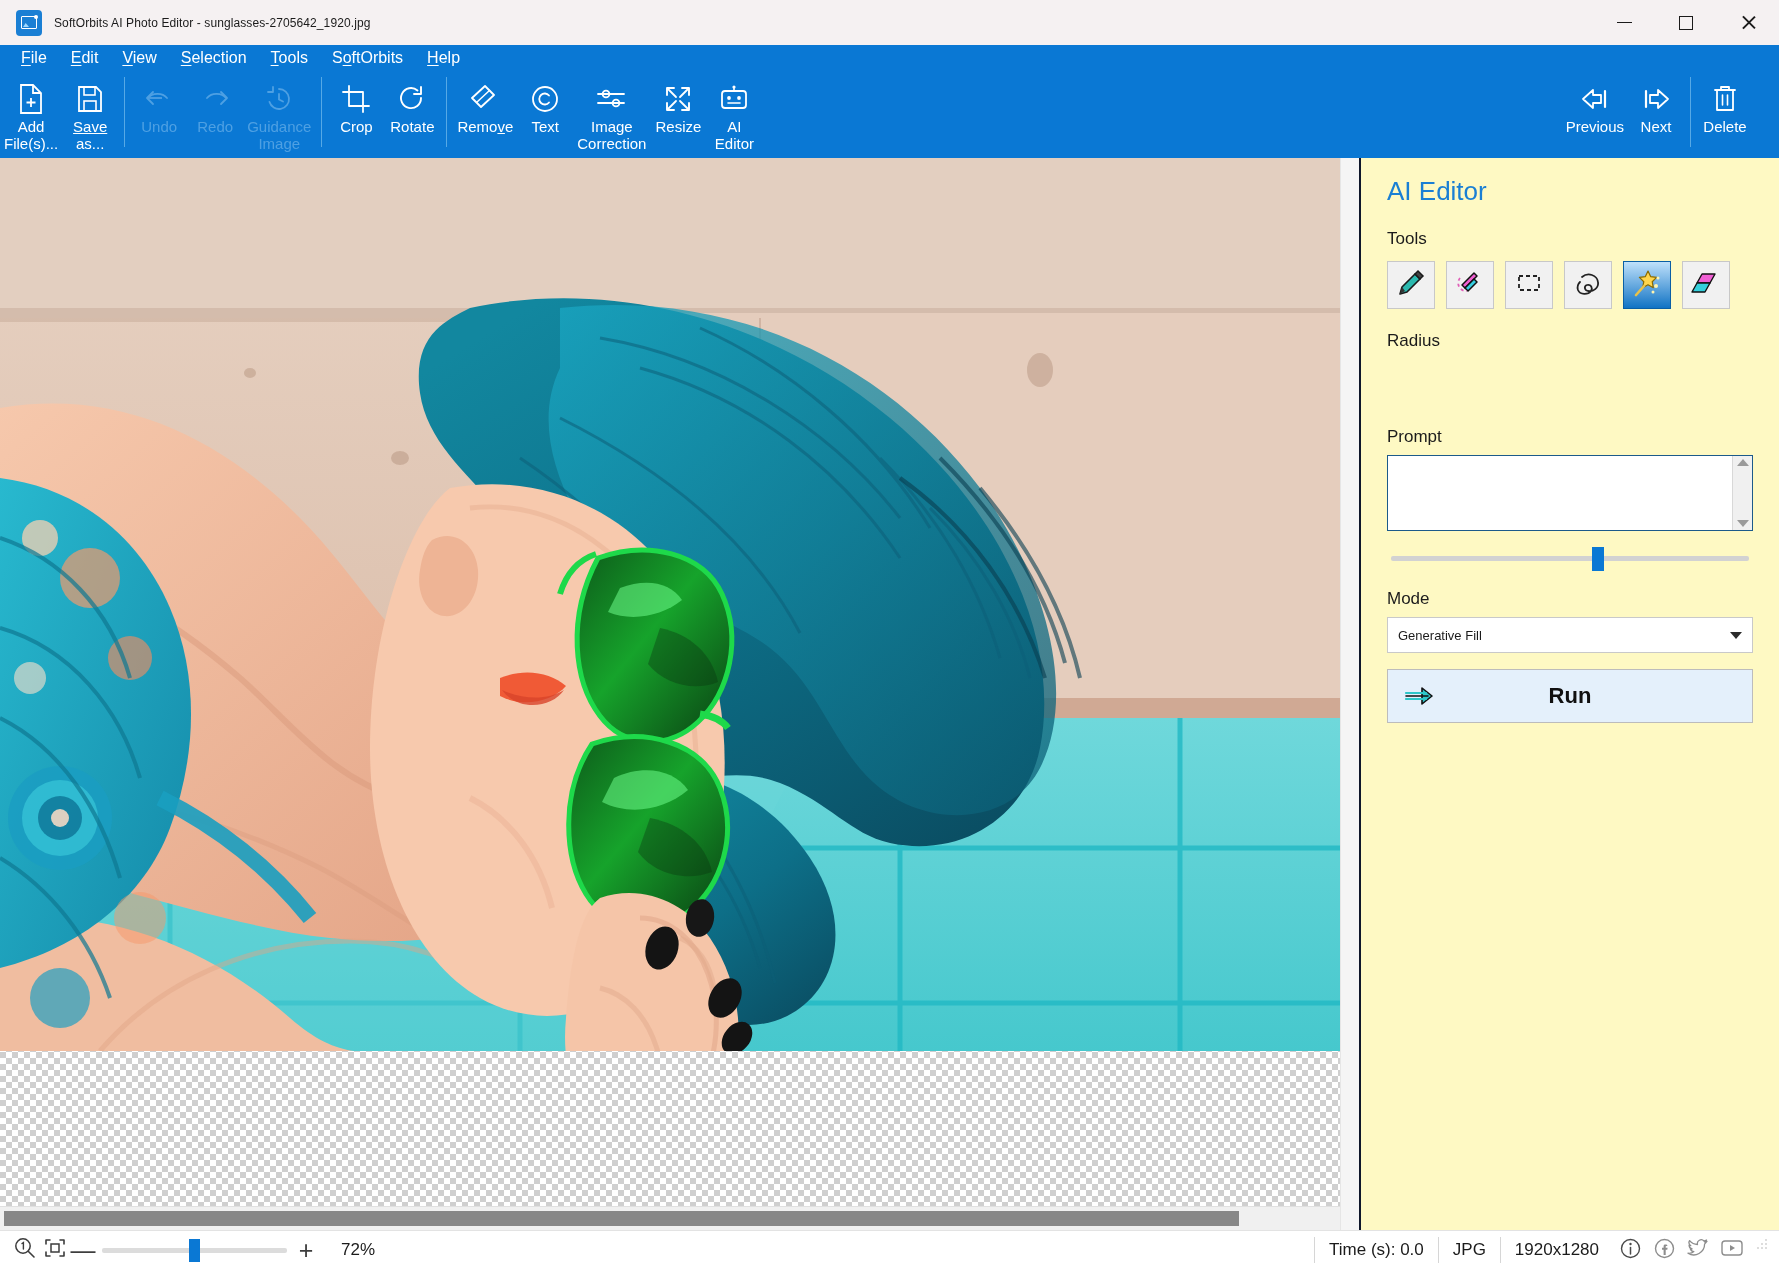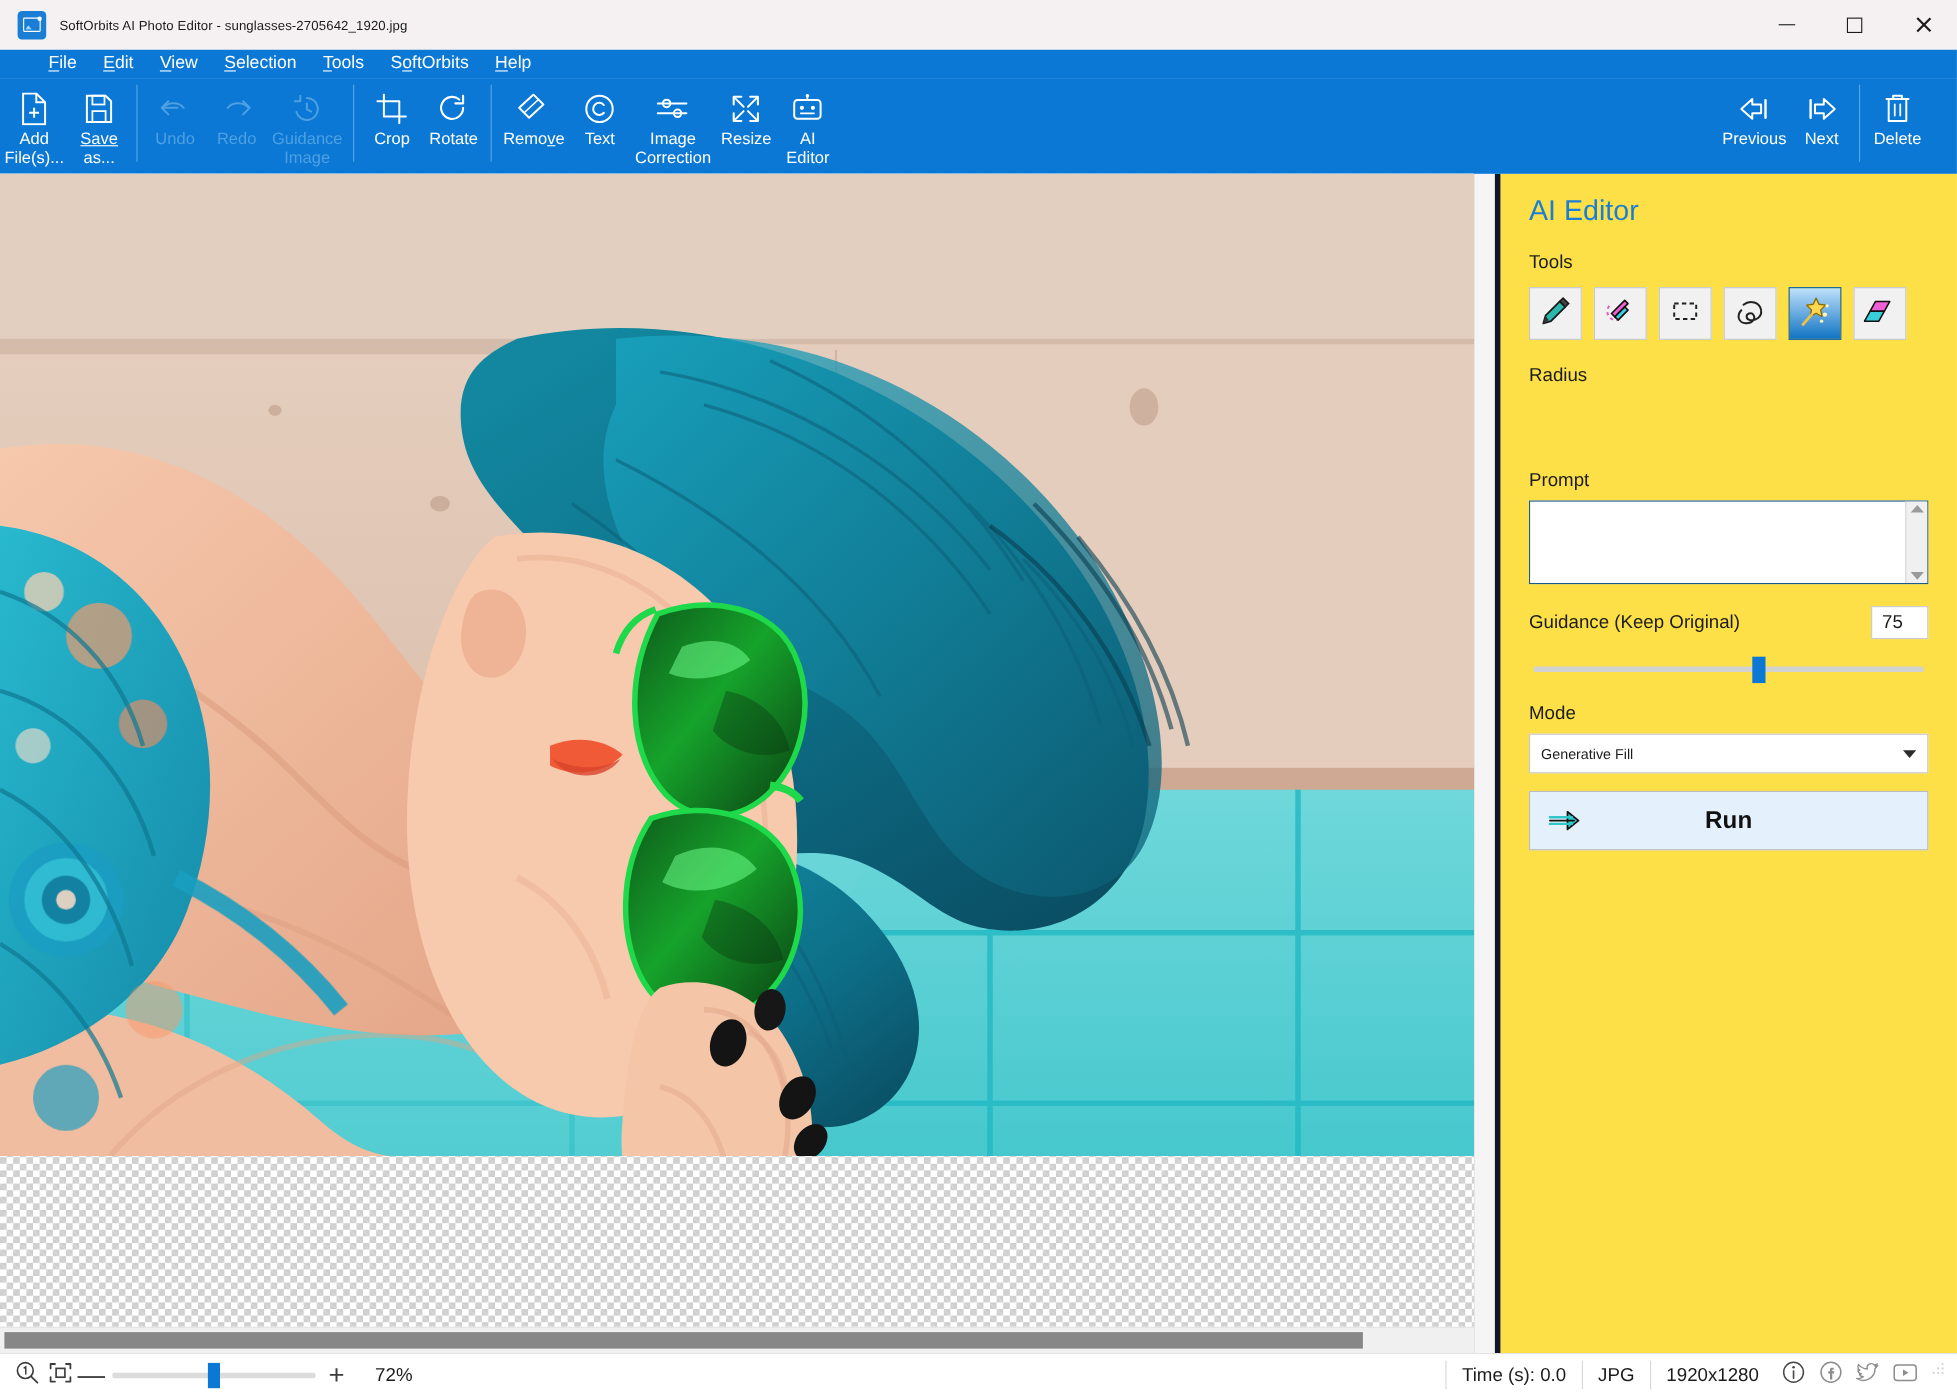--- a/index.html
+++ b/index.html
@@ -46,21 +46,21 @@
     content: ''; position: absolute; left: 50%; top: 0; width: 1.6px; height: 100%;
     background: currentColor; transform-origin: center;
   }
   .wc .cls::before { transform: rotate(45deg); }
   .wc .cls::after { transform: rotate(-45deg); }
 
   
   .menubar {
     height: 26px; flex: 0 0 26px;
     background: #0a78d4;
-    display: flex; align-items: center; padding-left: 32px;
+    display: flex; align-items: center; padding-left: 9px;
   }
   .menu-item {
     color: #ffffff; font-size: 16px; padding: 0 12px; line-height: 26px;
     white-space: nowrap;
   }
   .menu-item u { text-decoration: underline; text-underline-offset: 2px; }
 
   
   .toolbar {
     height: 87px; flex: 0 0 87px;
@@ -107,22 +107,22 @@
     display: flex; align-items: center; padding: 0 4px;
   }
   .hscroll-thumb { height: 15px; width: 1235px; background: #878787; border-radius: 0; }
 
   .vscroll {
     flex: 0 0 19px; background: #f5f5f5; border-left: 1px solid #e6e6e6;
   }
 
   
   .panel {
-    flex: 0 0 420px; background: #fde047; padding: 18px 26px 0 26px;
-    border-left: 5px solid #0f172a;
+    flex: 0 0 420px; background: #fef9c3; padding: 18px 26px 0 26px;
+    border-left: 2px solid #0f172a;
   }
   .panel-title { color: #1a7fd4; font-size: 26px; margin-bottom: 22px; font-weight: 400; }
   .panel-lbl { font-size: 17px; color: #1b1b1b; }
 
   .tools-row { display: flex; gap: 11px; margin-top: 12px; }
   .tool-btn {
     width: 48px; height: 48px; border: 1px solid #c8c8c8; background: #f1f1f1;
     display: flex; align-items: center; justify-content: center; cursor: default;
   }
   .tool-btn.active {
@@ -614,24 +614,20 @@
 
     <div class="panel-lbl prompt-lbl">Prompt</div>
     <div class="prompt-box">
       <textarea class="prompt-input" placeholder="" style=""></textarea>
       <div class="prompt-sb">
         <span class="sb-arrow up"></span>
         <span class="sb-arrow down"></span>
       </div>
     </div>
 
-    <div class="row-inline">
-      <span class="panel-lbl">Guidance (Keep Original)</span>
-      <span class="num-box">75</span>
-    </div>
     <div class="slider-wrap">
       <div class="slider-track"></div>
       <div class="slider-thumb" style="left: 56%;"></div>
     </div>
 
     <div class="panel-lbl mode-lbl">Mode</div>
     <div class="combo">
       <span class="combo-val">Generative Fill</span>
       <span class="caret"></span>
     </div>

